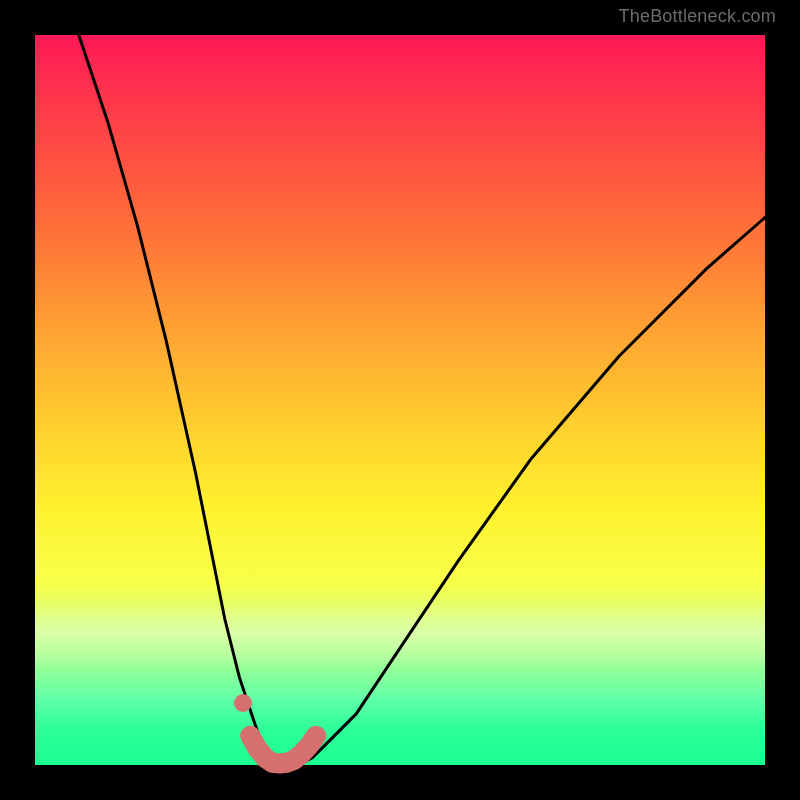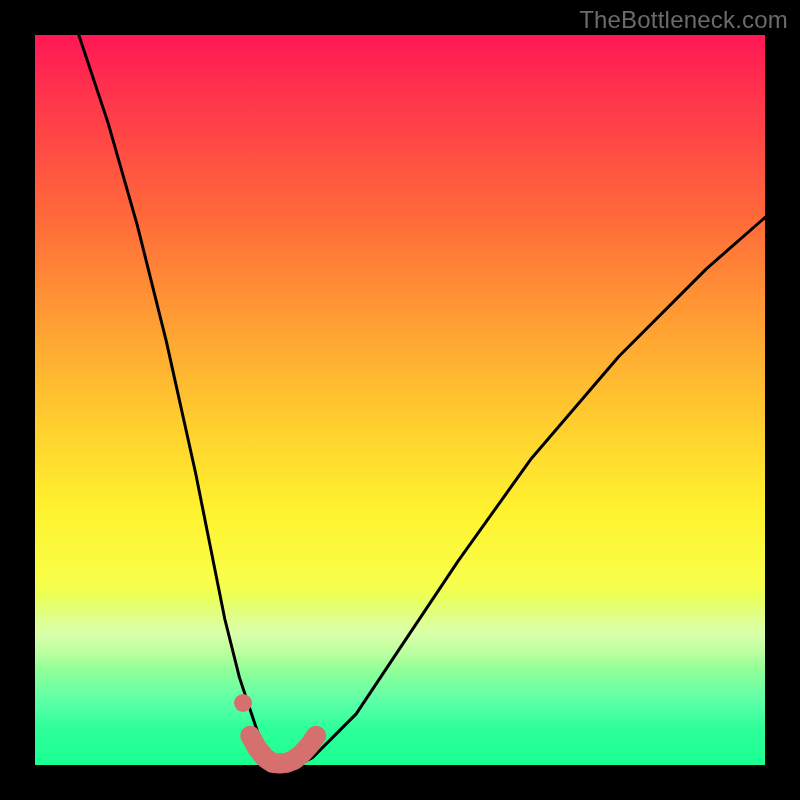--- a/index.html
+++ b/index.html
@@ -55,23 +55,23 @@
     position: absolute;
     left: 0;
     top: 0;
     width: 730px;
     height: 730px;
     overflow: visible;
   }
   .watermark {
     position: absolute;
     top: 6px;
-    right: 12px;
+    right: 24px;
     font-family: Arial, Helvetica, sans-serif;
-    font-size: 24px;
+    font-size: 18px;
     color: #6b6b6b;
     letter-spacing: 0.2px;
     user-select: none;
   }
 </style>
 </head>
 <body>
 
 <div class="frame">
   <div class="plot-area">

